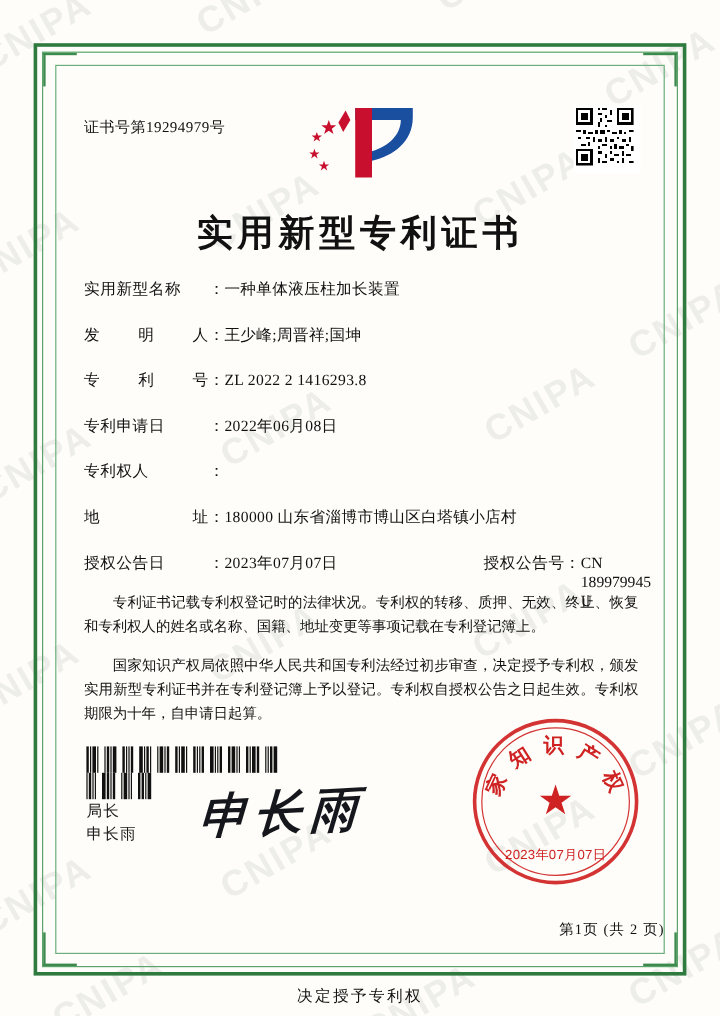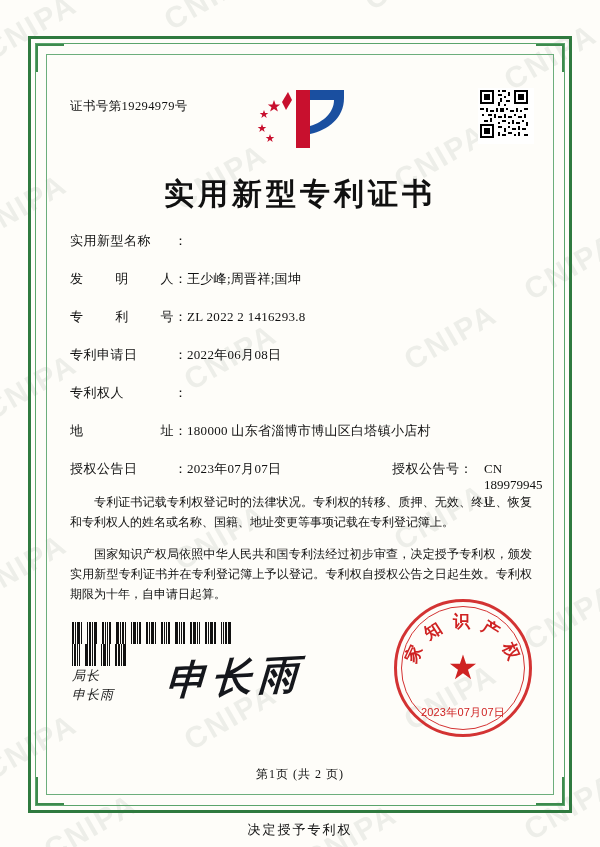--- a/index.html
+++ b/index.html
@@ -150,20 +150,21 @@
     flex: 1 1 auto;
     letter-spacing: 0.3px;
   }
   .row.split .value {
     flex: 0 0 auto;
     width: 205px;
   }
   .row .label2 {
     flex: 0 0 92px;
     letter-spacing: 0.5px;
+    text-align: right;
   }
   .row .value2 {
     flex: 1 1 auto;
   }
 
   
   .paras {
     position: absolute;
     left: 24px;
     right: 22px;
@@ -195,21 +196,20 @@
   }
 
   
   .sig-label {
     position: absolute;
     left: 26px;
     top: 612px;
     font-size: 13px;
     line-height: 19px;
     letter-spacing: 1px;
-    font-style: italic;
   }
   .sig-hand {
     position: absolute;
     left: 120px;
     top: 596px;
     font-size: 40px;
     font-family: "DejaVu Serif", serif;
     font-style: italic;
     font-weight: bold;
     color: #15171c;
@@ -258,21 +258,21 @@
     color: #cf2222;
     font-family: "Liberation Sans", sans-serif;
     letter-spacing: 0.2px;
   }
 
   
   .page-no {
     position: absolute;
     left: 0; right: 0;
     bottom: 12px;
-    text-align: center;
+    text-align: right;
     font-size: 12px;
     color: #111;
     letter-spacing: 1px;
   }
   .footer-note {
     position: absolute;
     left: 0; right: 0;
     bottom: 8px;
     text-align: center;
     font-size: 13px;
@@ -401,20 +401,21 @@
       </svg>
     </div>
 
     <div class="title">实用新型专利证书</div>
 
     <div class="fields">
 
       <div class="row">
         <span class="label">实用新型名称</span>
         <span class="colon">：</span>
+        <span class="value">一种单体液压柱加长装置</span>
       </div>
 
       <div class="row">
         <span class="label spread">
             <span>发</span>
             <span>明</span>
             <span>人</span>
           </span>
         <span class="colon">：</span>
         <span class="value">王少峰;周晋祥;国坤</span>

